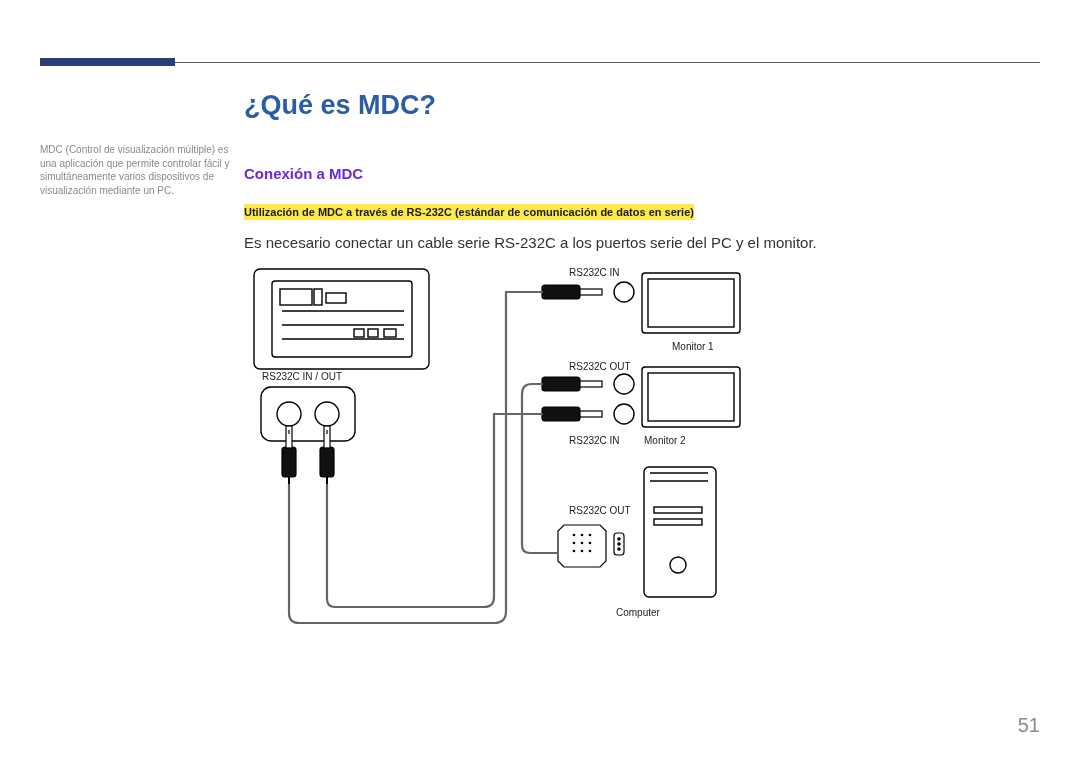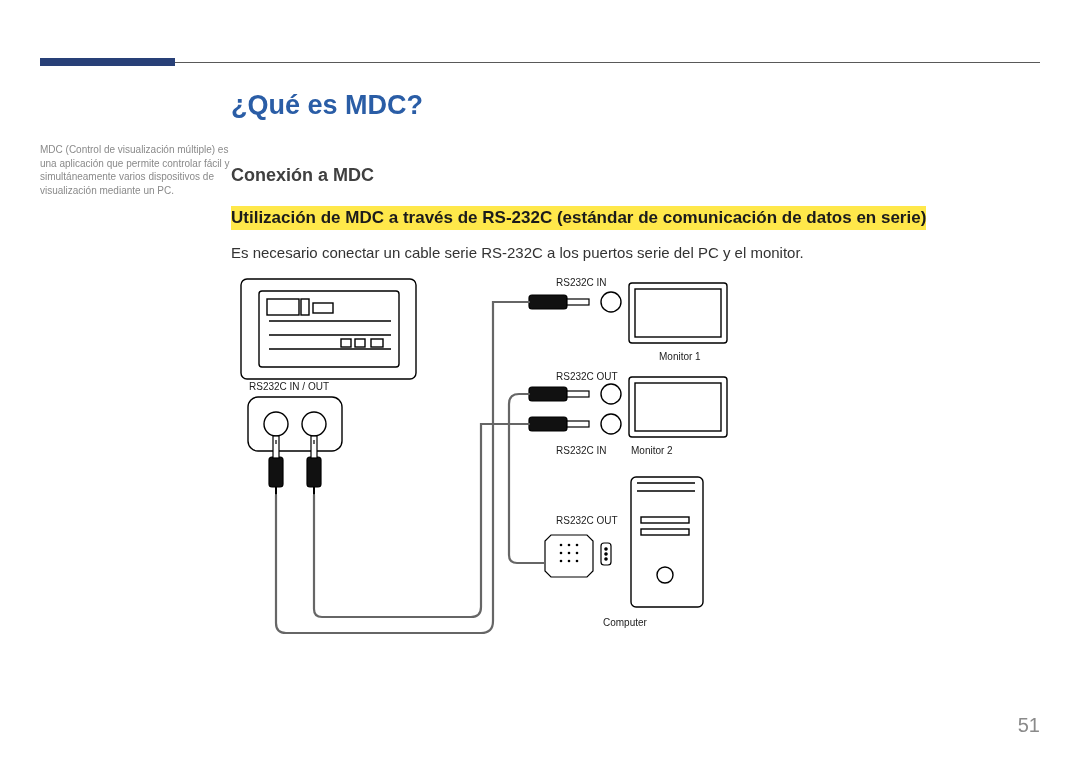--- a/index.html
+++ b/index.html
@@ -25,38 +25,38 @@
   .sidebar-note {
     position: absolute;
     left: 40px; top: 143px;
     width: 195px;
     font-size: 10px;
     line-height: 1.35;
     color: #8a8a8a;
   }
   .main {
     position: absolute;
-    left: 231px; top: 90px; right: 40px;
+    left: 244px; top: 90px; right: 40px;
   }
   .h1 {
     color: #2a5da6;
     font-size: 27px;
     font-weight: 700;
     margin-bottom: 44px;
   }
   .h2 {
-    font-size: 18px;
+    font-size: 15px;
     font-weight: 700;
-    color: #404040;
+    color: #6d28d9;
     margin-bottom: 20px;
   }
   .h3 {
     display: inline-block;
     background: #ffe84a;
-    font-size: 17px;
+    font-size: 11px;
     font-weight: 700;
     color: #1b1b1b;
     padding: 2px 0;
     margin-bottom: 14px;
   }
   .body {
     font-size: 15px;
     color: #333;
     margin-bottom: 16px;
   }

